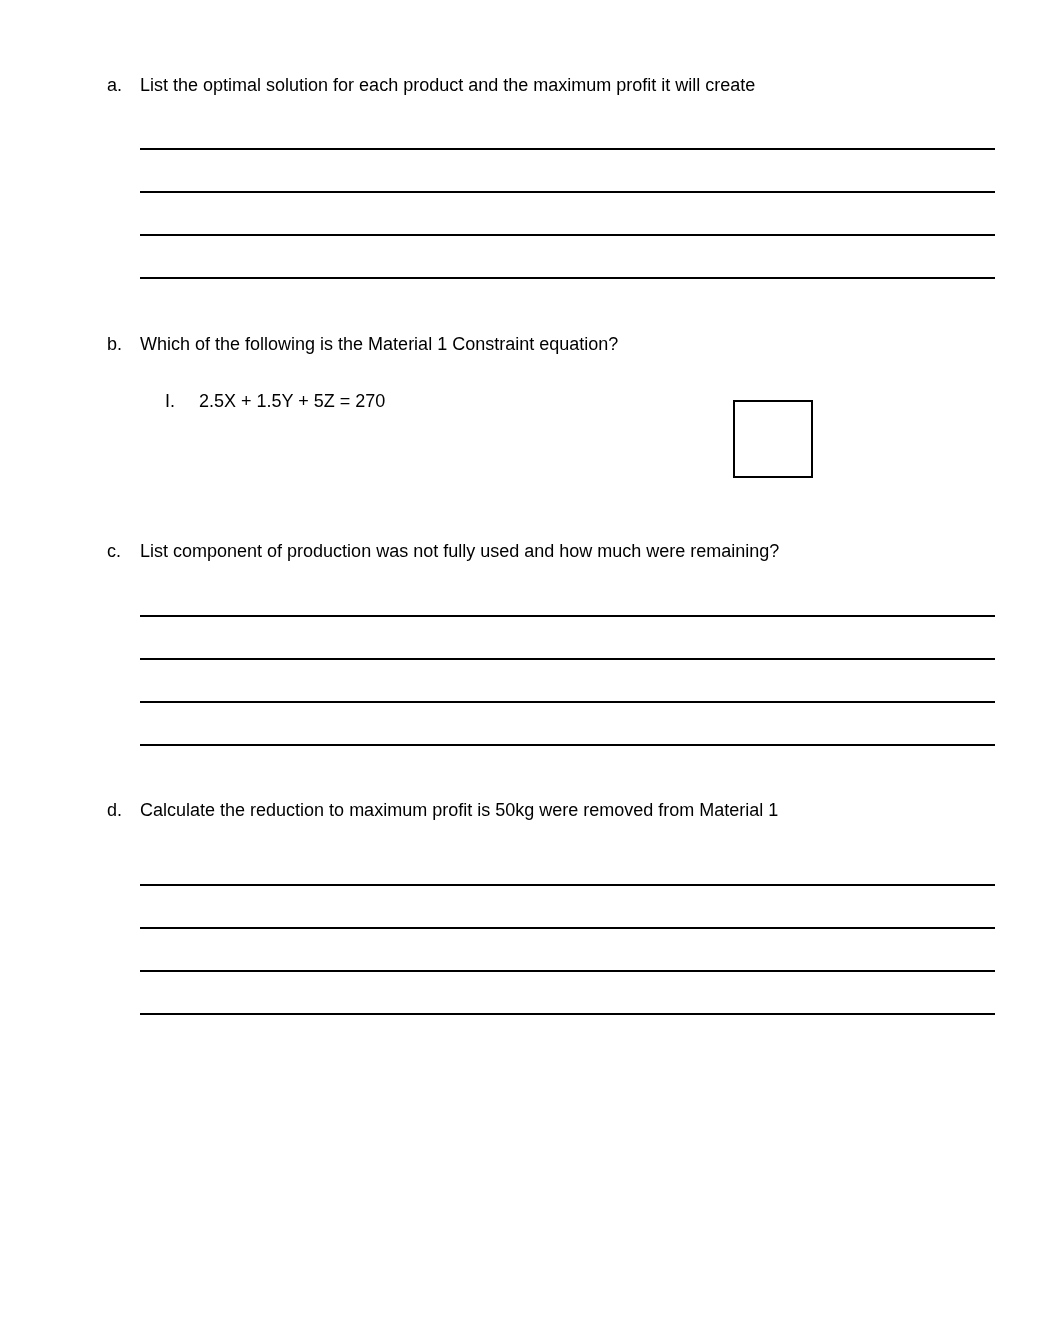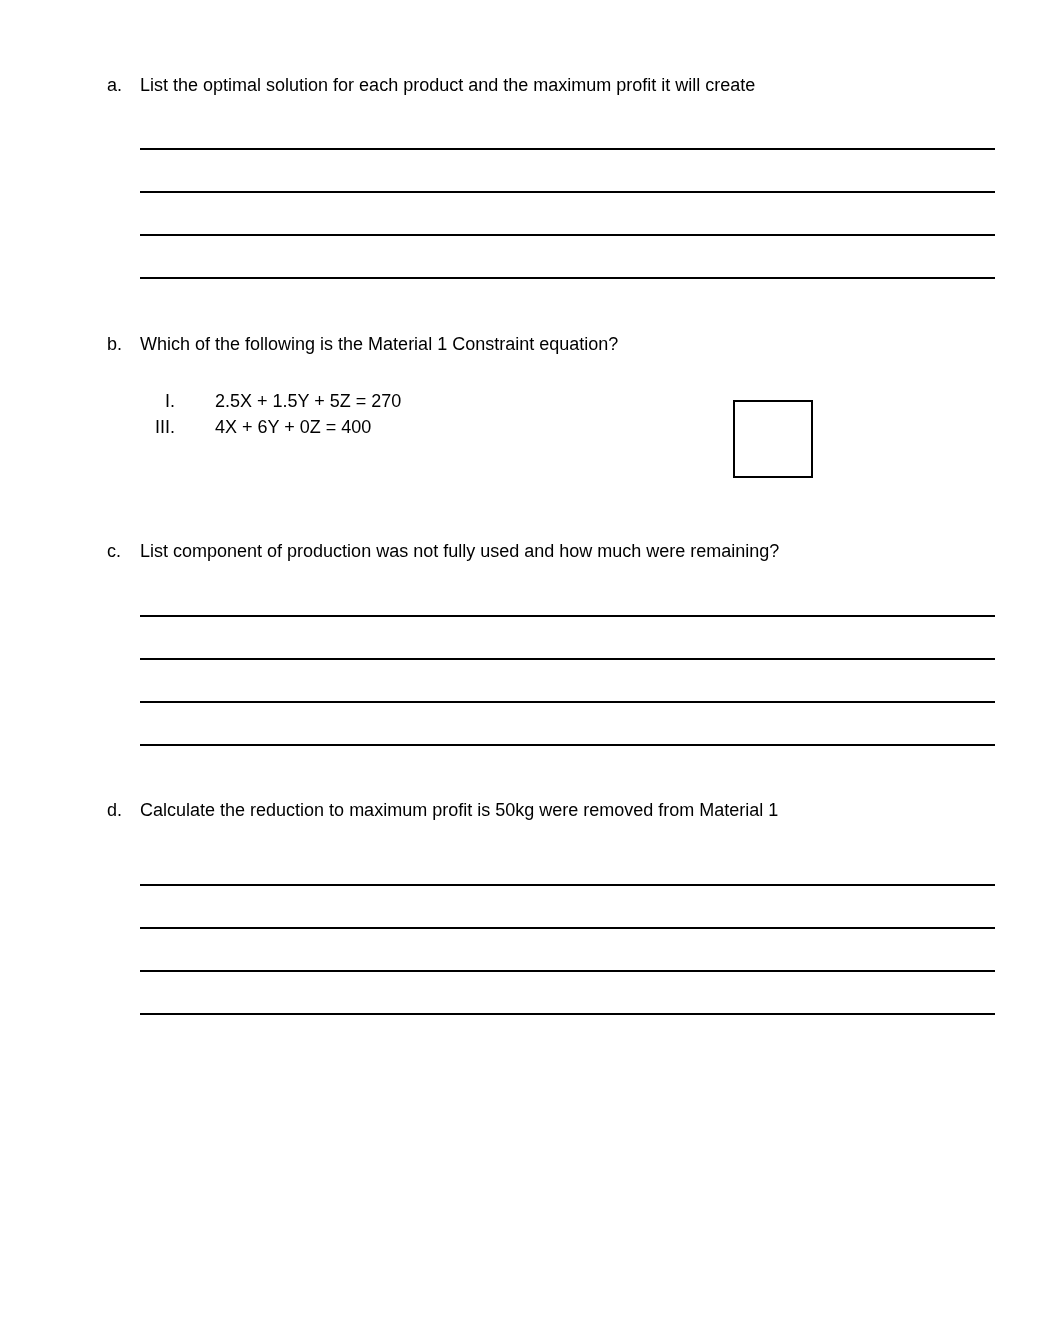--- a/index.html
+++ b/index.html
@@ -49,21 +49,21 @@
   .option {
     display: flex;
     line-height: 25.5px;
   }
   .option .numeral {
     flex: 0 0 35px;
     width: 35px;
     text-align: right;
   }
   .option .equation {
-    margin-left: 40px;
+    margin-left: 24px;
     white-space: pre;
   }
   .answer-box {
     position: absolute;
     left: 733px;
     top: 400px;
     width: 80px;
     height: 78px;
     border: 2px solid #000000;
     background: #ffffff;
@@ -87,24 +87,20 @@
 
   <div class="q-row" style="top:333px">
     <span class="q-label">b.</span>
     <span class="q-text">Which of the following is the Material 1 Constraint equation?</span>
   </div>
   <div class="options" style="top:389px">
     <div class="option">
       <span class="numeral">I.</span>
       <span class="equation">2.5X + 1.5Y + 5Z = 270</span>
     </div>
-    <div class="option">
-      <span class="numeral">III.</span>
-      <span class="equation">4X + 6Y + 0Z = 400</span>
-    </div>
   </div>
   <div class="answer-box"></div>
 
   <div class="q-row" style="top:540px">
     <span class="q-label">c.</span>
     <span class="q-text">List component of production was not fully used and how much were remaining?</span>
   </div>
   <div class="answer-lines" style="top:574px">
     <div class="answer-line"></div>
     <div class="answer-line"></div>

